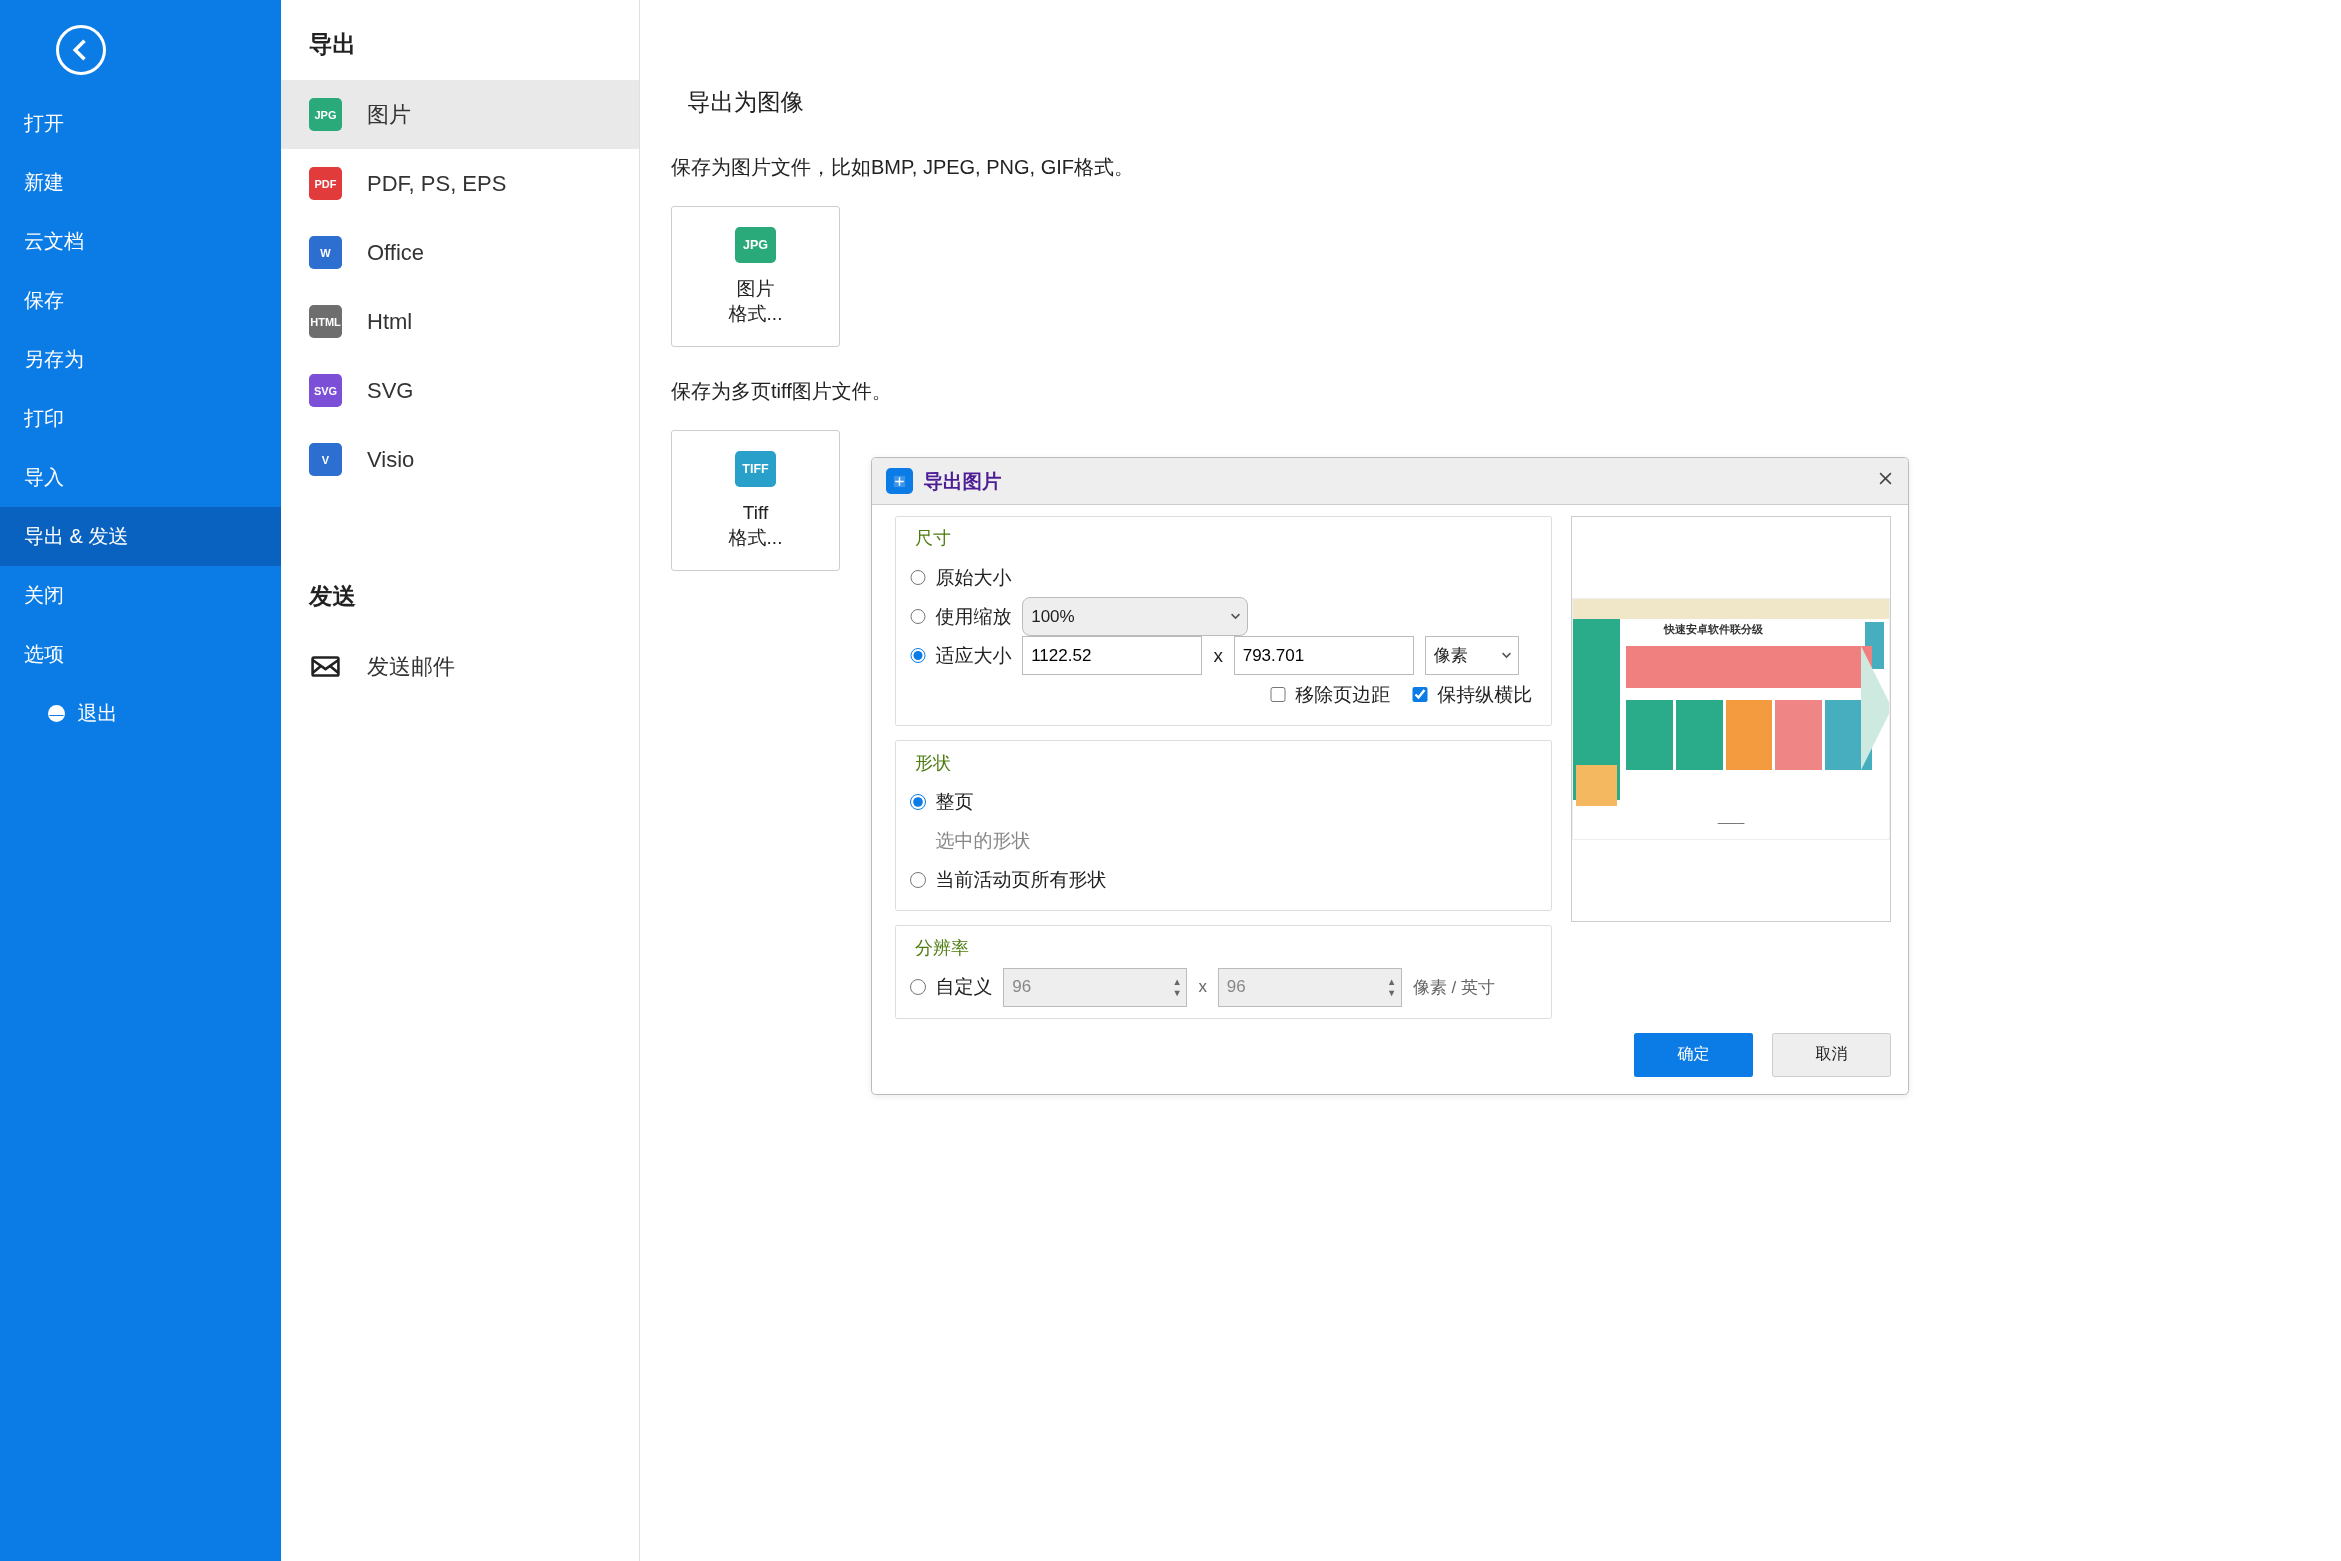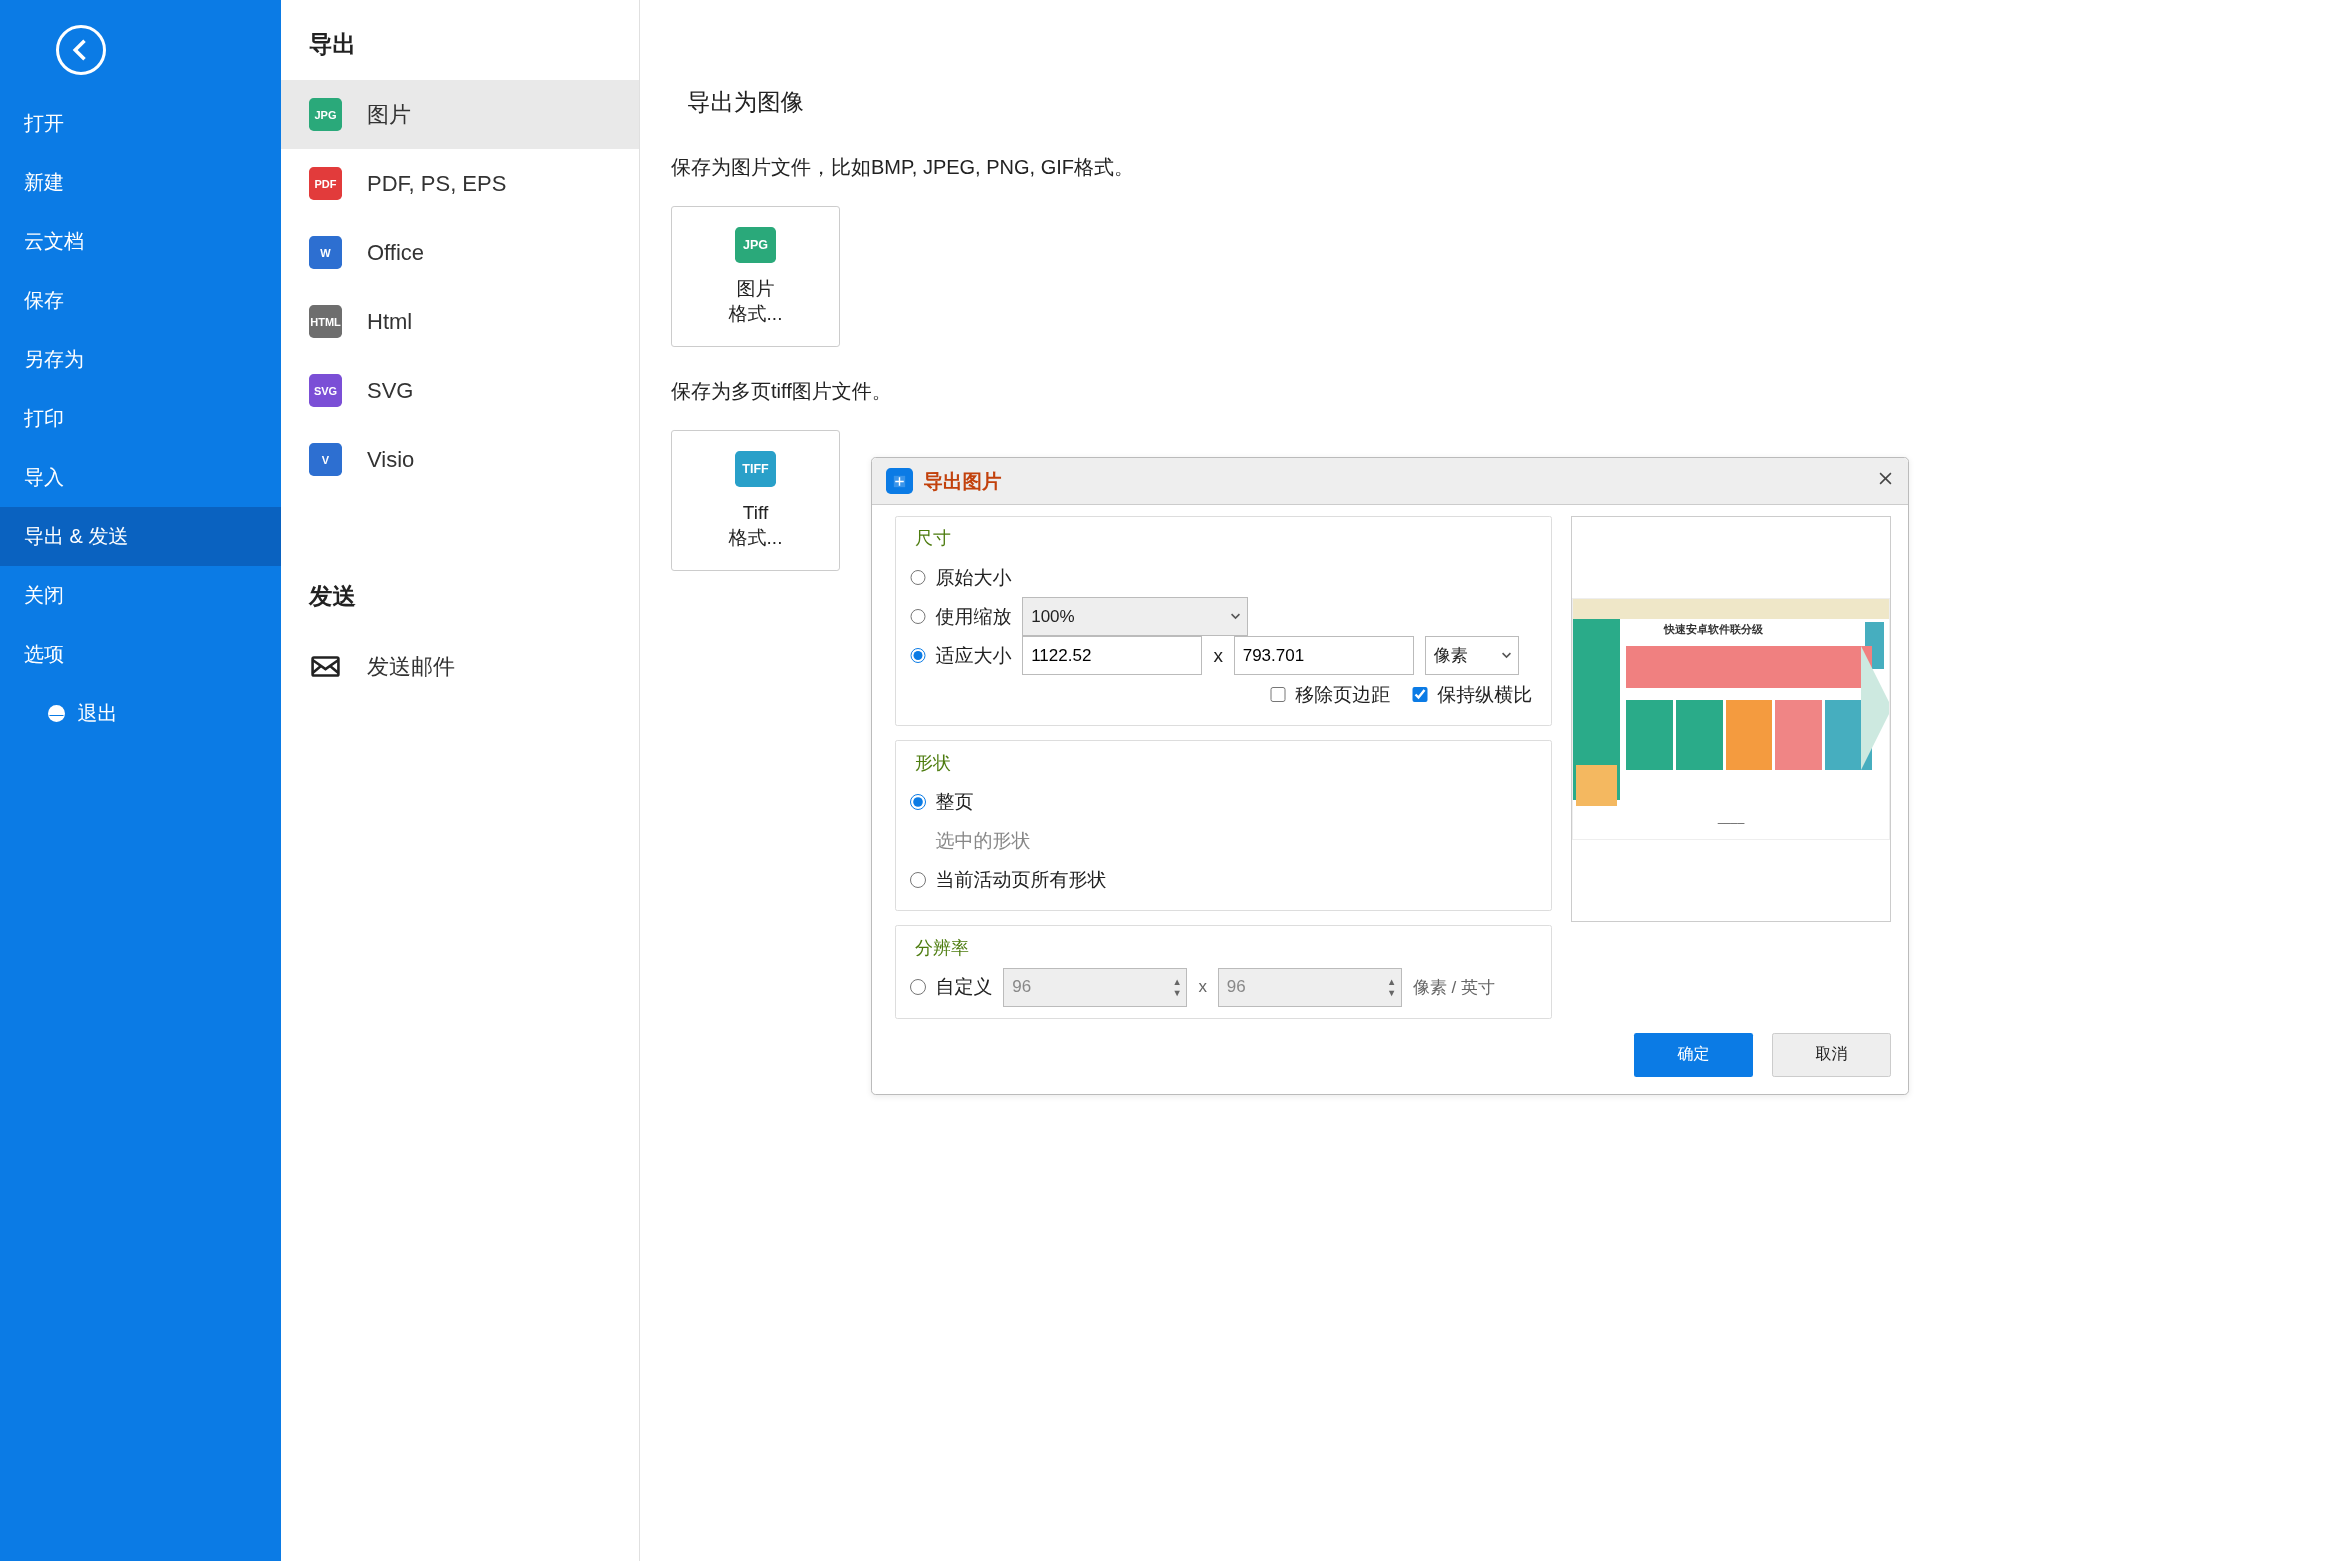--- a/index.html
+++ b/index.html
@@ -43,21 +43,21 @@
   .main-desc { padding-left: 31px; font-size: 20px; color:#222; }
   .tile { width: 169px; height: 141px; border: 0.8px solid #ccc; border-radius: 3.1px; margin: 25px 0 31px 31px; display:flex; flex-direction:column; align-items:center; justify-content:center; gap: 14px; cursor:pointer;}
   .tile .file-badge { width: 41px; height: 36px; font-size:12.5px; }
   .b-tiff { background:#29a0c9; }
   .tile .tile-label { font-size: 19px; color:#222; line-height:1.3; text-align:center;}
 
   
   .dialog { position:absolute; left: 871px; top: 457px; width: 1038px; border: 0.8px solid #bbb; border-radius: 4.7px; background:#fff; box-shadow: 0 1.6px 6.2px rgba(0,0,0,.08); }
   .dlg-header { height: 47px; background:#eee; border-bottom:0.8px solid #ccc; border-radius:4.7px 4.7px 0 0; display:flex; align-items:center; padding: 0 9.4px 0 14px; }
   .dlg-header .logo { width: 26.5px; height: 26.5px; background:#0b7be5; border-radius:4.7px; display:flex; align-items:center; justify-content:center; }
-  .dlg-header .title { margin-left: 11px; font-size: 19.5px; font-weight:600; color:#c2410c;}
+  .dlg-header .title { margin-left: 11px; font-size: 19.5px; font-weight:600; color:#4c1d95;}
   .dlg-header .close { margin-left:auto; cursor:pointer; color:#444; font-size:17px; padding:4.7px;}
   .dlg-body { display:flex; padding: 11px 17px 14px 23.4px; gap: 19px;}
   .dlg-left { flex:1; display:flex; flex-direction:column; gap: 14px;}
   .group { border: 0.8px solid #ddd; border-radius: 2.3px; padding: 7.8px 14px 11px 14px; position:relative;}
   .group .g-title { font-size: 18px; color:#4d7c0f; margin: -17px 0 9.4px -1.6px; background:#fff; display:inline-block; padding:0 4.7px;}
   .group .g-title.inside { margin: 1.6px 0 7.8px 0; }
   .row { display:flex; align-items:center; gap: 11px; min-height: 39px; font-size:19px; color:#222;}
   .row label { display:flex; align-items:center; gap:9.4px; cursor:pointer;}
   input[type=radio], input[type=checkbox] { width:15.6px; height:15.6px; accent-color:#0b7be5; }
   .row.disabled { color:#888; }
@@ -257,21 +257,21 @@
             <label>
               <input type="radio" name="sz" style="">
               <span>原始大小</span>
             </label>
           </div>
         <div class="row">
           <label>
               <input type="radio" name="sz" style="">
               <span>使用缩放</span>
             </label>
-          <span class="sel" style="width:226px;">
+          <span class="sel" style="width:226px;border-radius:8px;">
             <span>100%</span>
             <span class="caret">
                 <svg width="11" height="11" viewBox="0 0 14 14">
                   <path d="M2 4l5 5 5-5" fill="none" stroke="#555" stroke-width="2"></path>
                 </svg>
               </span>
           </span>
         </div>
         <div class="row">
           <label>

